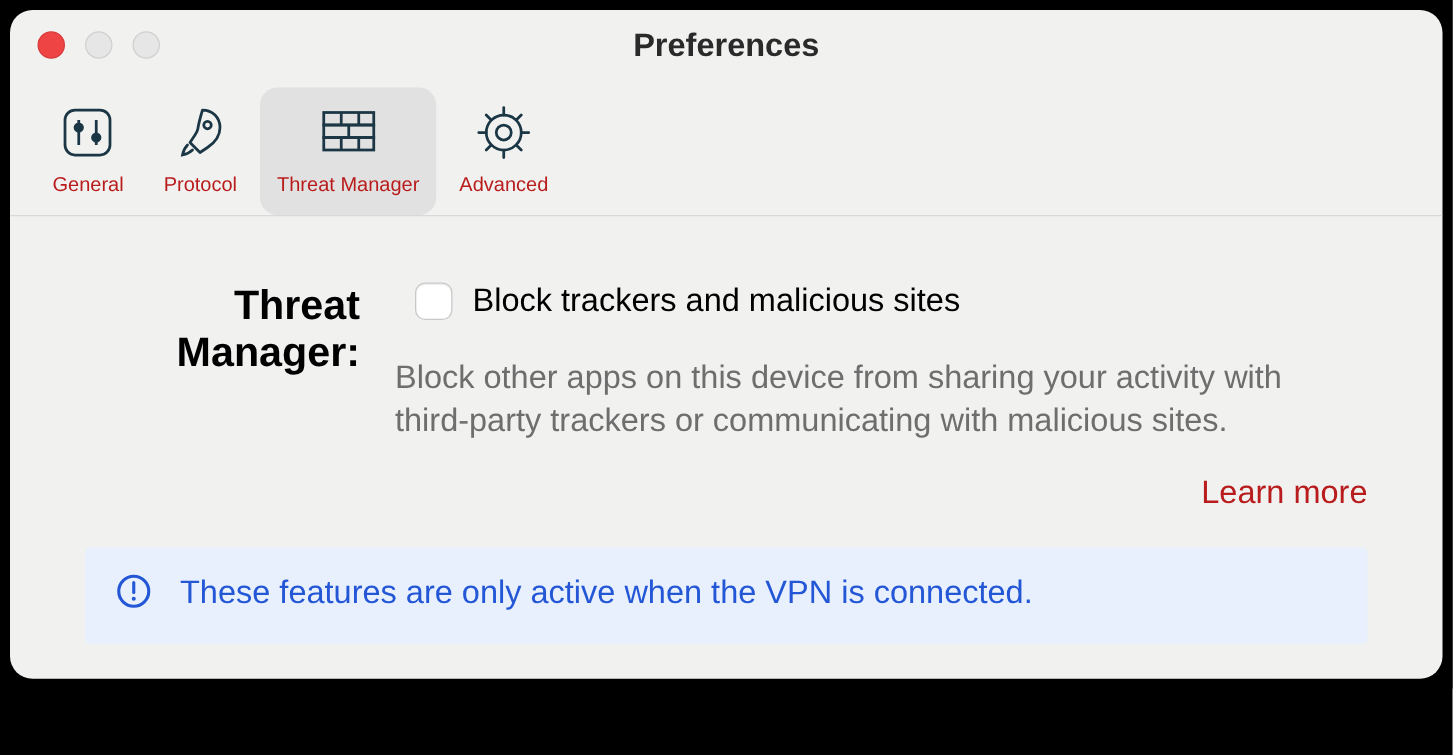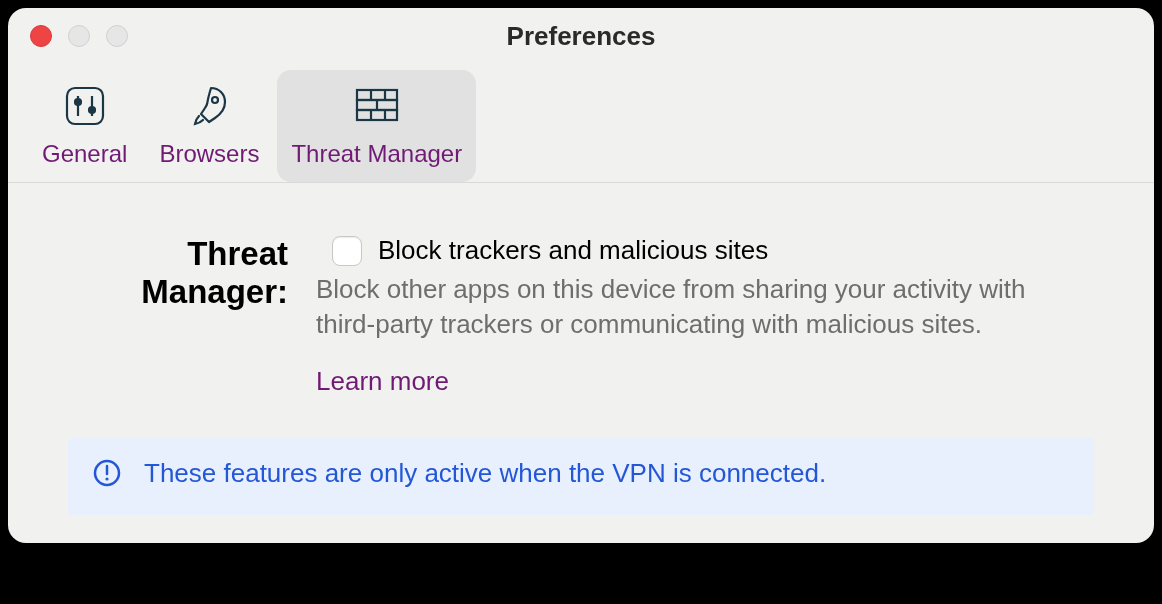--- a/index.html
+++ b/index.html
@@ -75,22 +75,22 @@
     display: flex;
     align-items: center;
     justify-content: center;
   }
   .tab .icon-box svg {
     stroke: #1b3644;
     fill: none;
     stroke-width: 2.2;
   }
   .tab-label {
-    font-size: 24px;
-    color: #701a75;
+    font-size: 16px;
+    color: #b91c1c;
     white-space: nowrap;
   }
 
   .content {
     flex: 1;
     padding: 52px 60px 28px 60px;
     display: flex;
     flex-direction: column;
   }
 
@@ -125,29 +125,30 @@
     border: 1px solid #c8c8c8;
     box-shadow: 0 1px 1px rgba(0,0,0,0.08) inset;
   }
   .checkbox-label {
     font-size: 26px;
     color: #000;
   }
   .description {
     font-size: 26px;
     color: #6e6e6e;
-    margin-top: 6px;
+    margin-top: 28px;
     line-height: 1.35;
     max-width: 730px;
   }
   .learn-more {
     margin-top: 24px;
     font-size: 26px;
-    color: #701a75;
+    color: #b91c1c;
     cursor: pointer;
+    text-align: right;
   }
 
   .info-banner {
     margin-top: auto;
     background: #e8f0fd;
     border-radius: 4px;
     padding: 20px 24px;
     display: flex;
     align-items: flex-start;
     gap: 22px;
@@ -192,40 +193,50 @@
 
 
     <div class="tab">
       <div class="icon-box">
         <svg width="48" height="48" viewBox="0 0 48 48">
           <path d="M26 6c8 0 14 6 14 14 0 6-4 12-10 16l-6 4-4-4-4-4 4-6c4-6 0 0 6-20z" stroke-linejoin="round"></path>
           <circle cx="30" cy="18" r="3"></circle>
           <path d="M14 34c-3 3-4 8-4 8s5-1 8-4" stroke-linecap="round"></path>
         </svg>
       </div>
-      <div class="tab-label">Browsers</div>
+      <div class="tab-label">Protocol</div>
     </div>
 
 
     <div class="tab active">
       <div class="icon-box">
         <svg width="52" height="48" viewBox="0 0 52 48">
           <rect x="6" y="8" width="40" height="10"></rect>
           <rect x="6" y="18" width="40" height="10"></rect>
           <rect x="6" y="28" width="40" height="10"></rect>
           <line x1="20" y1="8" x2="20" y2="18"></line>
           <line x1="34" y1="8" x2="34" y2="18"></line>
           <line x1="26" y1="18" x2="26" y2="28"></line>
           <line x1="20" y1="28" x2="20" y2="38"></line>
           <line x1="34" y1="28" x2="34" y2="38"></line>
         </svg>
       </div>
       <div class="tab-label">Threat Manager</div>
     </div>
 
+    <div class="tab">
+      <div class="icon-box">
+        <svg width="48" height="48" viewBox="0 0 48 48">
+          <circle cx="24" cy="24" r="6"></circle>
+          <path d="M24 4v6M24 38v6M44 24h-6M10 24H4M38 10l-4 4M14 34l-4 4M38 38l-4-4M14 14l-4-4" stroke-linecap="round"></path>
+          <circle cx="24" cy="24" r="14"></circle>
+        </svg>
+      </div>
+      <div class="tab-label">Advanced</div>
+    </div>
 
   </div>
 
   <div class="content">
 
     <div class="setting-row">
       <div class="setting-label">Threat Manager:</div>
       <div class="setting-body">
         <div class="checkbox-line">
           <div class="checkbox"></div>

